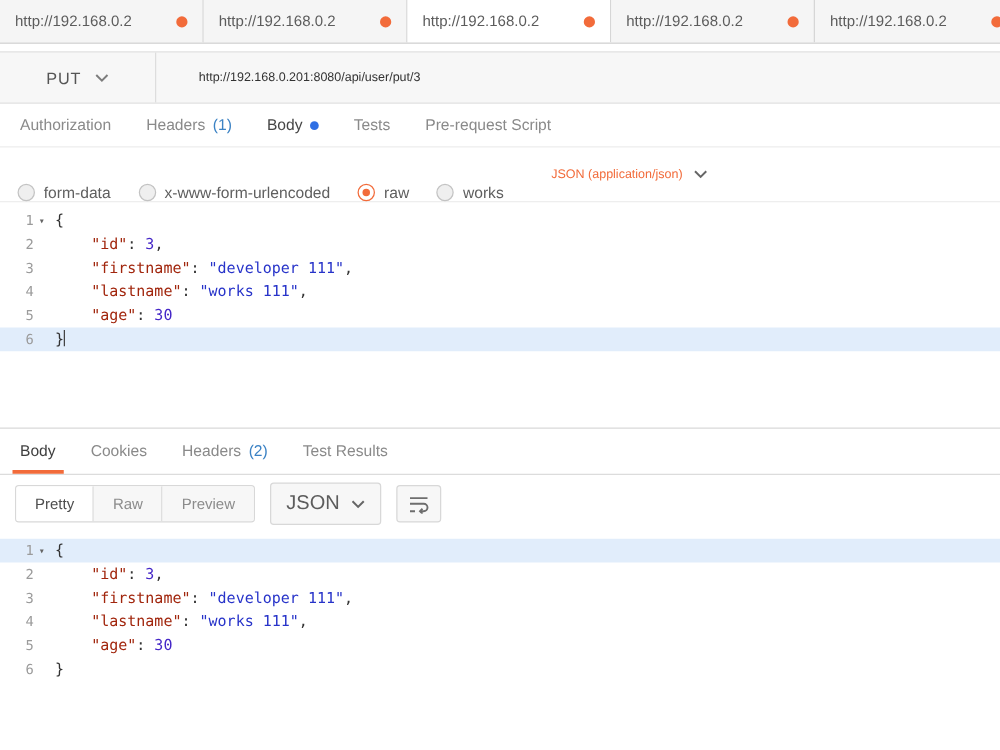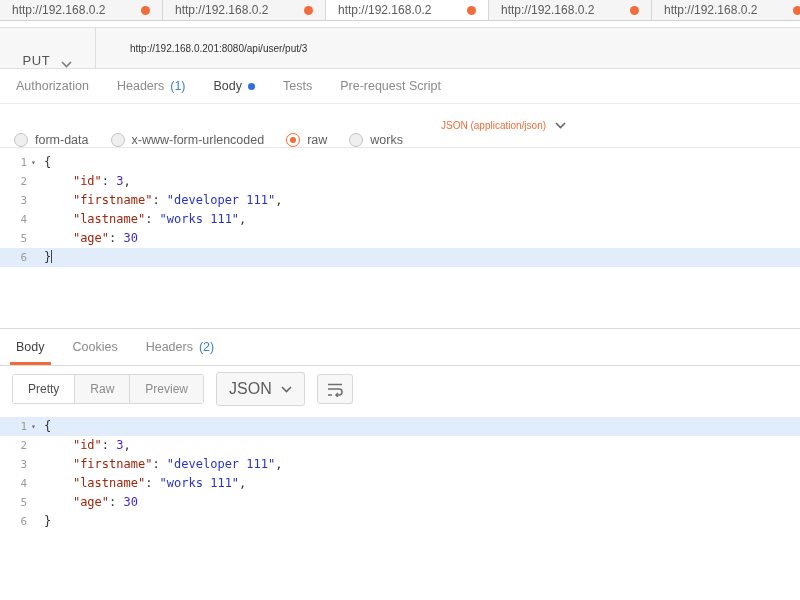--- a/index.html
+++ b/index.html
@@ -1,34 +1,34 @@
 <!DOCTYPE html>
 <html style="--accent-orange: #f26b3a; --active-blue: #2f6fe4; --count-blue: #3b82c4; --json-key: #a1260d; --json-string: #2733c9; --json-number: #4527c7; --row-highlight: #e1edfb;"><head>
 <meta charset="utf-8">
 <style>
   * { box-sizing: border-box; margin: 0; padding: 0; }
   html, body { width: 800px; height: 600px; overflow: hidden; background: #fff;
     font-family: "Liberation Sans", sans-serif; }
 
   
-  .tabbar { height: 21px; background: #f0f0f0; border-bottom: 1px solid #d2d2d2;
+  .tabbar { height: 35px; background: #f0f0f0; border-bottom: 1px solid #d2d2d2;
     display: flex; overflow: hidden; }
   .tab { flex: 0 0 163px; display: flex; align-items: center; justify-content: space-between;
     padding: 0 12px; border-right: 1px solid #d6d6d6; background: #f5f5f5;
     font-size: 12px; color: #5c5c5c; white-space: nowrap; cursor: pointer; }
   .tab.active { background: #fff; }
   .tab-label { overflow: hidden; }
   .tab-dot { width: 9px; height: 9px; border-radius: 50%;
     background: var(--accent-orange, #f26b3a); flex: 0 0 9px; margin-left: 8px; }
 
   
   .url-row { margin-top: 6px; height: 42px; background: #f7f7f7;
     border-top: 1px solid #e2e2e2; border-bottom: 1px solid #e2e2e2;
     display: flex; align-items: stretch; }
-  .method-box { width: 96px; display: flex; align-items: flex-end; justify-content: center;
+  .method-box { width: 125px; display: flex; align-items: center; justify-content: center;
     gap: 11px; color: #555; font-size: 13px; letter-spacing: .6px;
     border-right: 1px solid #ddd; cursor: pointer; }
   .url-text { flex: 1; display: flex; align-items: center; padding-left: 34px;
     font-size: 10px; color: #333; }
 
   
   .req-tabs { display: flex; align-items: center; height: 35px; padding-left: 2px;
     border-bottom: 1px solid #ededed; }
   .req-tab { padding: 0 14px; font-size: 12.5px; color: #8a8a8a; cursor: pointer;
     display: flex; align-items: center; gap: 6px; height: 100%; }
@@ -225,20 +225,23 @@
     <div class="res-tab active">
       <span>Body</span>
     </div>
     <div class="res-tab">
       <span>Cookies</span>
     </div>
     <div class="res-tab">
       <span>Headers</span>
       <span class="count">(2)</span>
     </div>
+    <div class="res-tab">
+      <span>Test Results</span>
+    </div>
   </div>
 
   <div class="res-toolbar">
     <div class="seg">
       <button class="seg-btn active">Pretty</button>
       <button class="seg-btn">Raw</button>
       <button class="seg-btn">Preview</button>
     </div>
     <button class="json-btn">
       <span>JSON</span>

